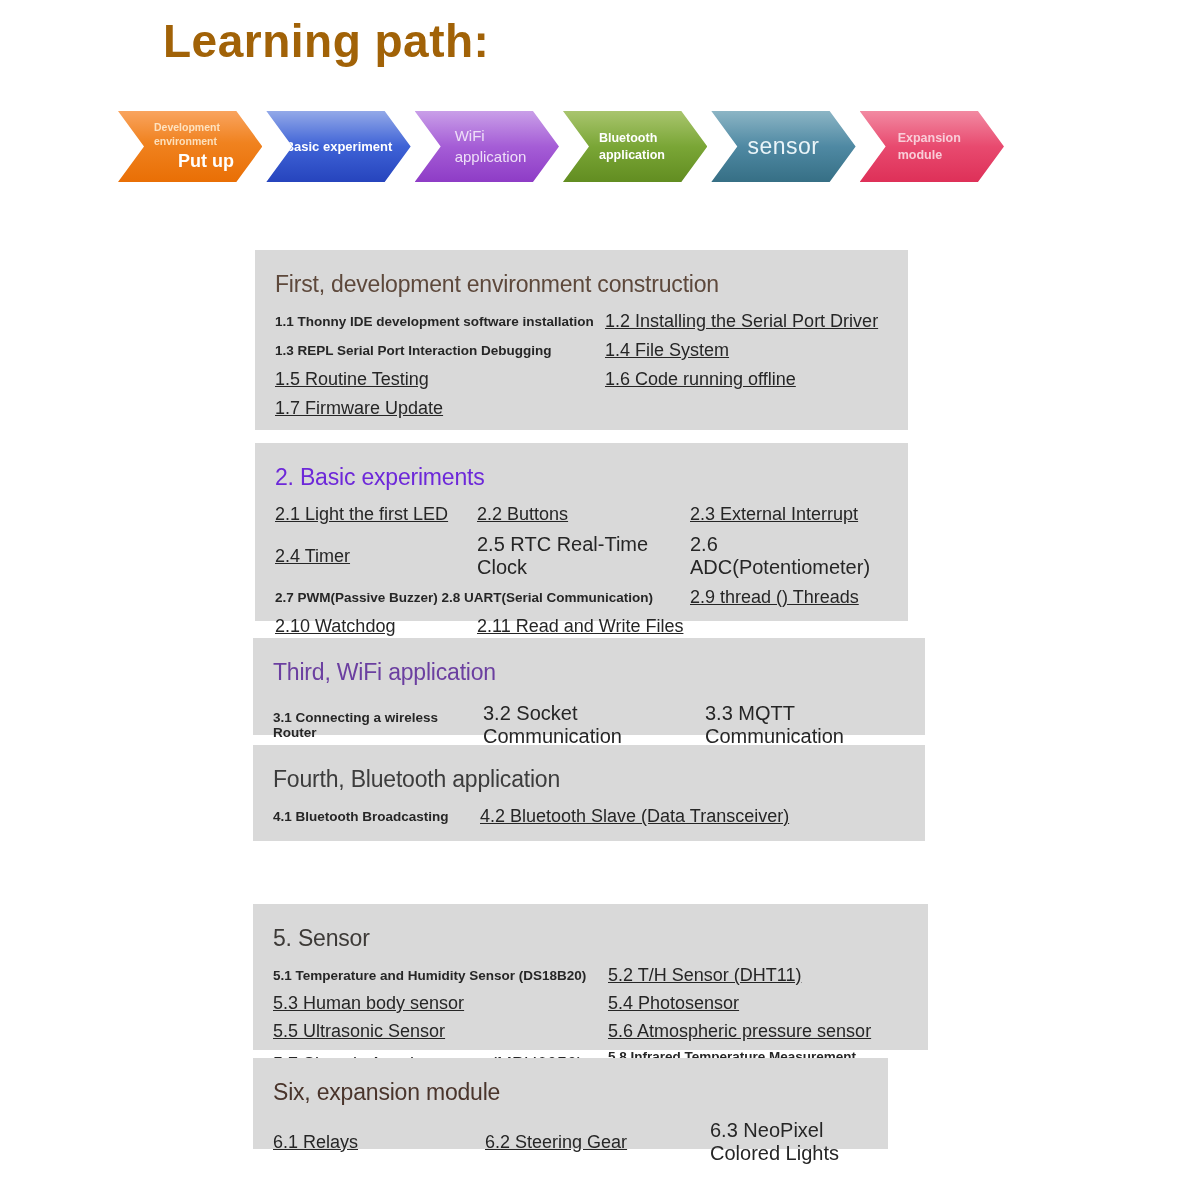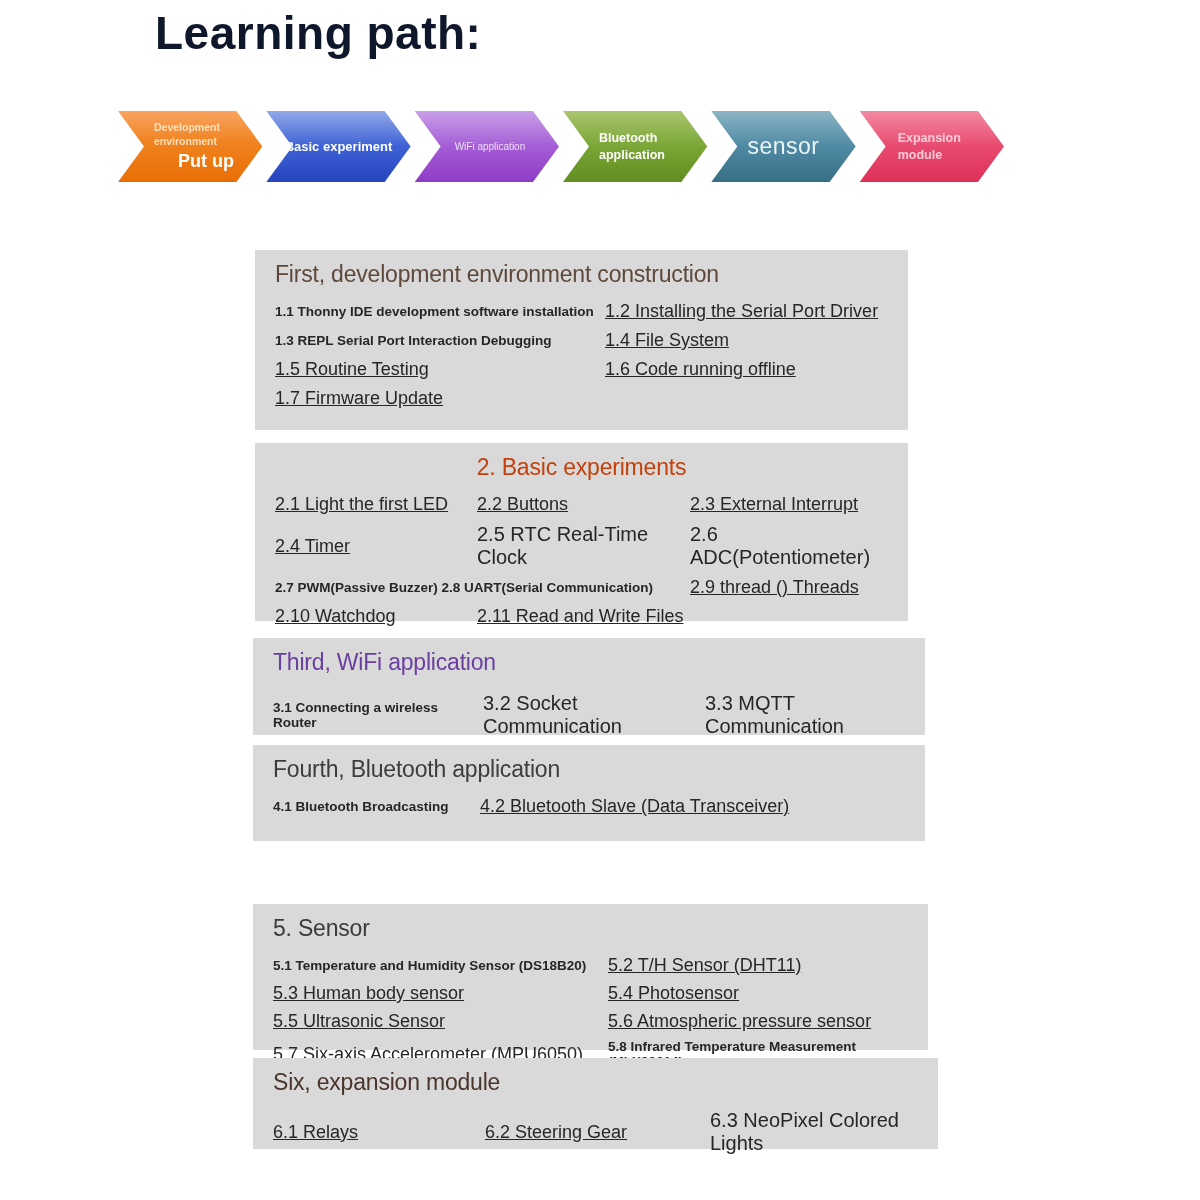--- a/index.html
+++ b/index.html
@@ -1,22 +1,22 @@
 <!DOCTYPE html>
 <html><head>
 <meta charset="utf-8">
 <style>
   html,body { margin:0; padding:0; background:#ffffff; }
   .page {
     position:relative; width:1200px; height:1200px; background:#ffffff;
     font-family:"Liberation Sans","DejaVu Sans",sans-serif; overflow:hidden;
   }
   .title {
-    position:absolute; left:155px; top:6px; margin:0;
-    font-size:46px; font-weight:600; color:#0f172a; letter-spacing:0.5px;
+    position:absolute; left:155px; top:6px; margin:8px;
+    font-size:46px; font-weight:600; color:#a16207; letter-spacing:0.5px;
   }
 
   
   .arrows {
     position:absolute; left:118px; top:111px; width:886px; height:71px;
     display:flex; gap:4px;
   }
   .arrow {
     flex:1 1 0; position:relative; display:flex; align-items:center;
     clip-path: polygon(0 0, calc(100% - 26px) 0, 100% 50%, calc(100% - 26px) 100%, 0 100%, 26px 50%);
@@ -25,46 +25,46 @@
   .a2 { background:linear-gradient(180deg,#93a9e8 0%,#3e62d6 50%,#2644bd 100%); }
   .a3 { background:linear-gradient(180deg,#c99fe8 0%,#a55dd6 50%,#8e3cc6 100%); }
   .a4 { background:linear-gradient(180deg,#a9c56e 0%,#7aa636 50%,#628d21 100%); }
   .a5 { background:linear-gradient(180deg,#8cb5c5 0%,#4f89a3 50%,#366f85 100%); }
   .a6 { background:linear-gradient(180deg,#f28aa2 0%,#e84a6f 50%,#de3058 100%); }
 
   .arrow .stack { display:flex; flex-direction:column; padding-left:36px; }
   .small-label { font-size:10.5px; line-height:1.3; font-weight:600; color:rgba(255,240,215,0.85); width:100px; }
   .big-label  { font-size:18px; font-weight:600; color:#ffffff; margin:2px 0 0 24px; }
   .lbl-basic  { font-size:13px; font-weight:700; color:#ffffff; margin:0 auto; white-space:nowrap; }
-  .lbl-wifi   { font-size:10px; line-height:1.35; color:#eedff8; width:84px; padding-left:40px; }
+  .lbl-wifi   { font-size:15px; line-height:1.35; color:#eedff8; width:84px; padding-left:40px; }
   .lbl-bt     { font-size:12.5px; line-height:1.35; font-weight:700; color:#ffffff; width:92px; padding-left:36px; }
   .lbl-sensor { font-size:23px; color:#eaf5f9; margin:0 auto; letter-spacing:0.5px; }
   .lbl-exp    { font-size:12.5px; line-height:1.35; font-weight:600; color:#f9cdd8; width:84px; padding-left:38px; }
 
   
-  .box { position:absolute; background:#d9d9d9; box-sizing:border-box; padding:11px 20px; }
+  .box { position:absolute; background:#d9d9d9; box-sizing:border-box; padding:21px 20px; }
   .box-title { margin:0 0 13px 0; font-size:23px; font-weight:500; letter-spacing:-0.2px; }
   .grid { display:grid; align-items:center; row-gap:8px; }
   .item { color:#262626; }
   .lg { font-size:18px;text-decoration:underline; }
   .md { font-size:20px; }
   .sm { font-size:13.5px; font-weight:600; }
   .span2 { grid-column: span 2; }
 
   #box1 { left:255px; top:250px; width:653px; height:180px; }
   #box1 .grid { grid-template-columns: 330px 1fr; }
   #box2 { left:255px; top:443px; width:653px; height:178px; }
   #box2 .grid { grid-template-columns: 202px 213px 1fr; }
   #box3 { left:253px; top:638px; width:672px; height:97px; }
   #box3 .grid { grid-template-columns: 210px 222px 1fr; row-gap:16px; margin-top:16px; }
   #box4 { left:253px; top:745px; width:672px; height:96px; }
   #box4 .grid { grid-template-columns: 207px 1fr; row-gap:0; margin-top:12px; }
   #box5 { left:253px; top:904px; width:675px; height:146px; }
   #box5 .grid { grid-template-columns: 335px 1fr; row-gap:7px; }
-  #box6 { left:253px; top:1058px; width:685px; height:91px; }
+  #box6 { left:253px; top:1058px; width:635px; height:91px; }
   #box6 .grid { grid-template-columns: 212px 225px 1fr; row-gap:0; margin-top:4px; }
 </style>
 </head>
 <body>
 
 <div class="page">
 
   <h1 class="title">Learning path:</h1>
 
   <div class="arrows">
@@ -98,21 +98,21 @@
       <div class="item lg">1.2 Installing the Serial Port Driver</div>
       <div class="item sm">1.3 REPL Serial Port Interaction Debugging</div>
       <div class="item lg">1.4 File System</div>
       <div class="item lg">1.5 Routine Testing</div>
       <div class="item lg">1.6 Code running offline</div>
       <div class="item lg">1.7 Firmware Update</div>
     </div>
   </section>
 
   <section class="box" id="box2">
-    <h2 class="box-title" style="color: #c2410c; text-align: center;">2. Basic experiments</h2>
+    <h2 class="box-title" style="color: #6d28d9;">2. Basic experiments</h2>
     <div class="grid">
       <div class="item lg">2.1 Light the first LED</div>
       <div class="item lg">2.2 Buttons</div>
       <div class="item lg">2.3 External Interrupt</div>
       <div class="item lg">2.4 Timer</div>
       <div class="item md">2.5 RTC Real-Time Clock</div>
       <div class="item md">2.6 ADC(Potentiometer)</div>
       <div class="item sm span2">2.7 PWM(Passive Buzzer) 2.8 UART(Serial Communication)</div>
       <div class="item lg">2.9 thread () Threads</div>
       <div class="item lg">2.10 Watchdog</div>

